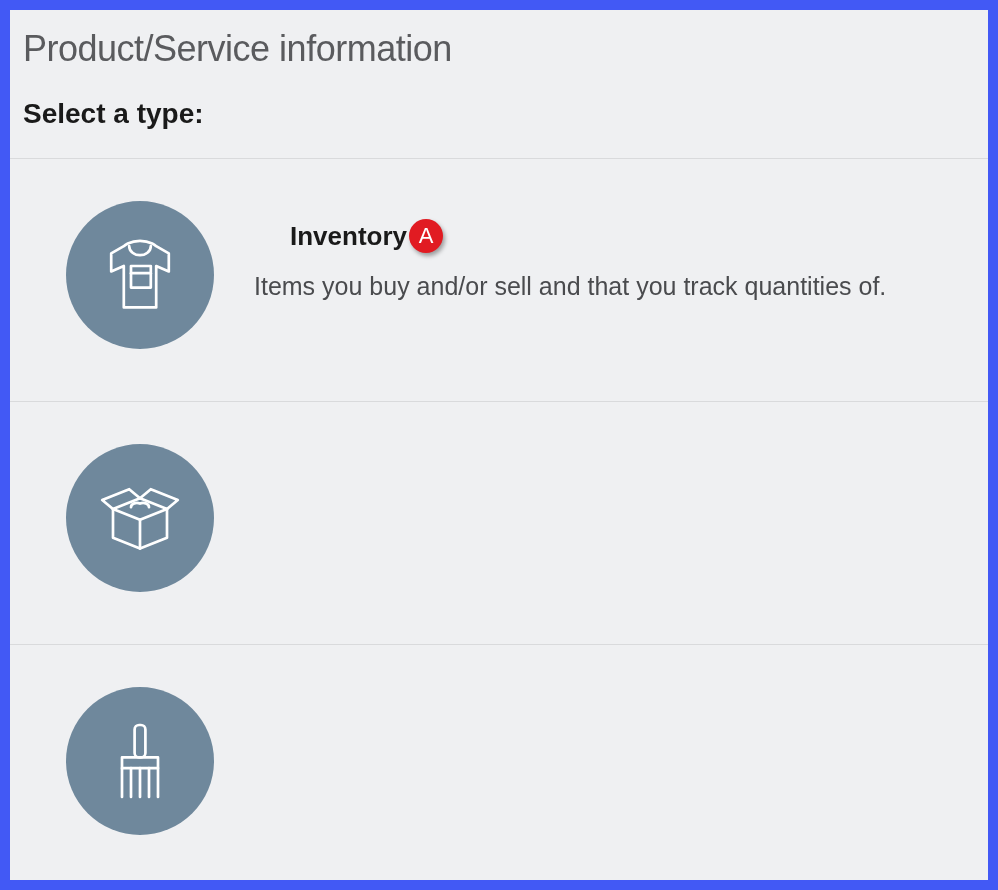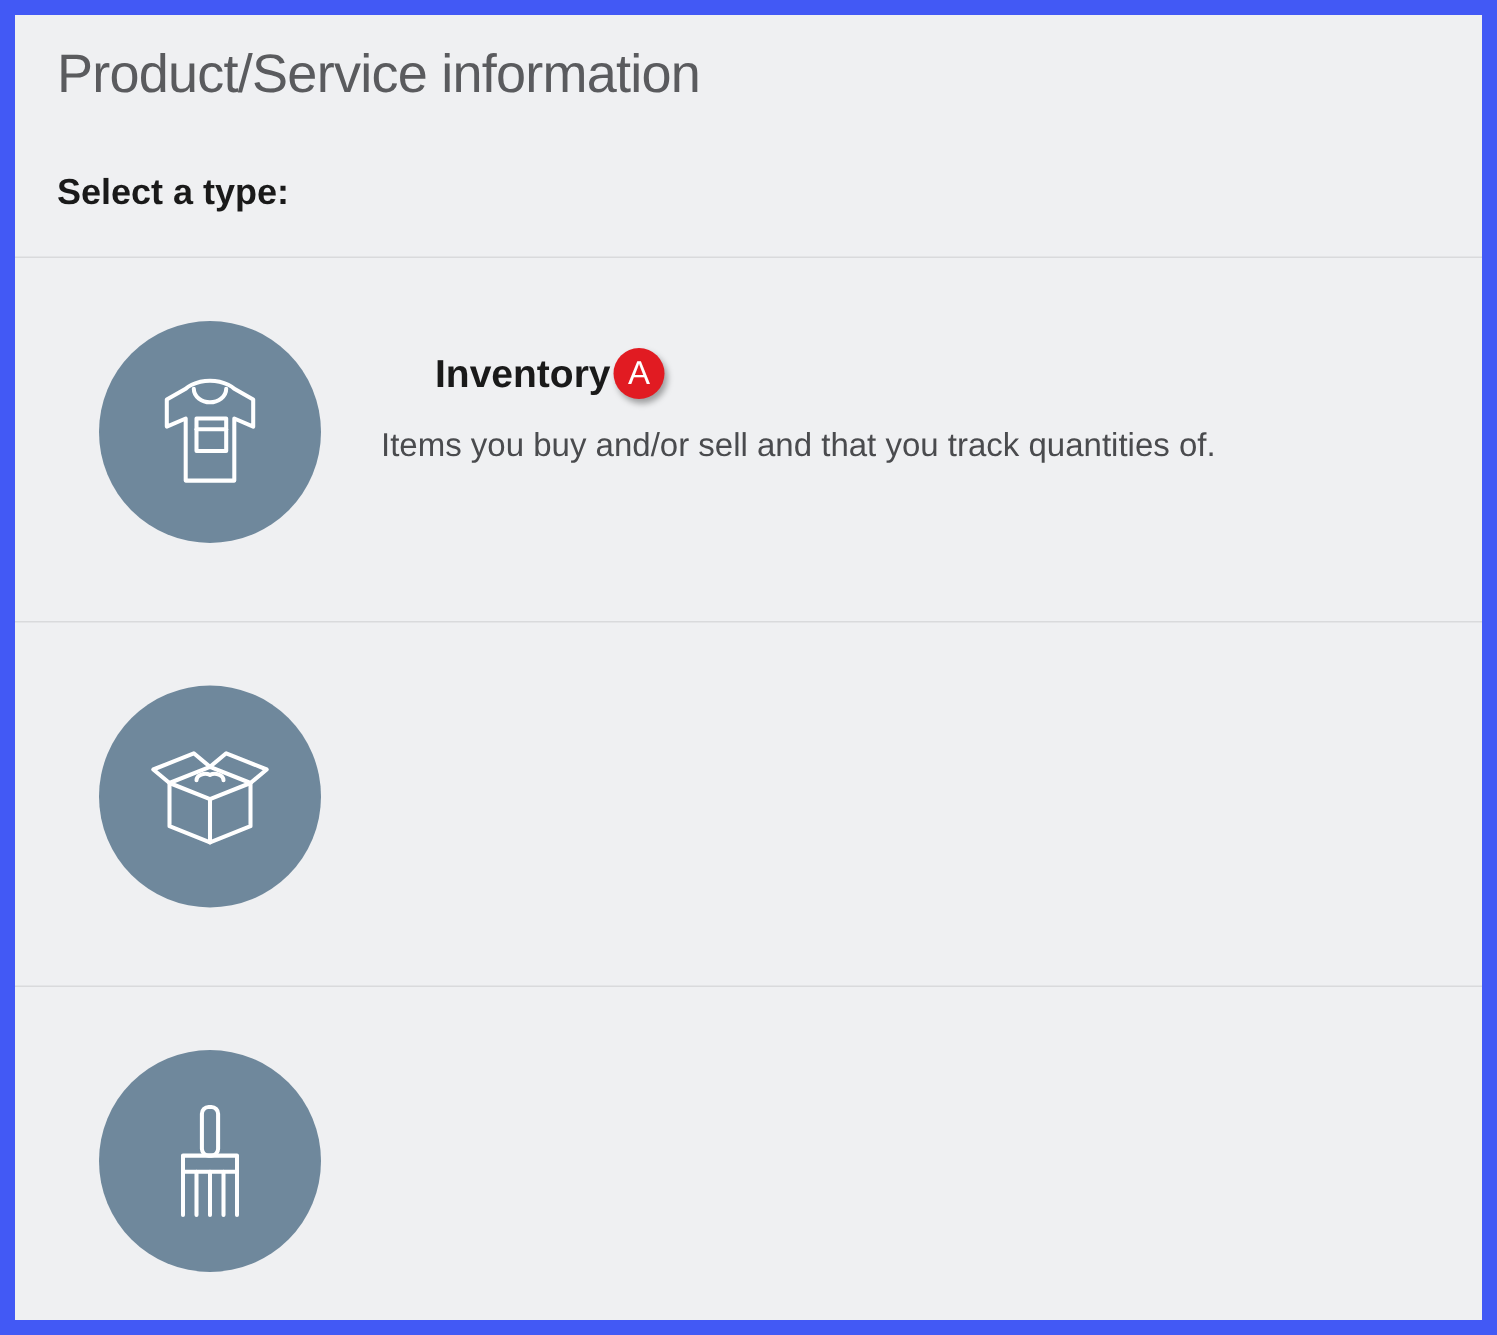--- a/index.html
+++ b/index.html
@@ -14,33 +14,33 @@
       height: 890px;
       padding: 10px;
     }
     .panel {
       background: #eff0f2;
       width: 100%;
       height: 100%;
       overflow: hidden;
     }
     .header {
-      padding: 18px 24px 28px 28px;
+      padding: 18px 24px 28px 13px;
     }
     .page-title {
       font-size: 36px;
       font-weight: 400;
       color: #5a5b5e;
       letter-spacing: -0.5px;
     }
     .subtitle {
-      font-size: 24px;
+      font-size: 28px;
       font-weight: 700;
       color: #1a1a1a;
-      margin-top: 45px;
+      margin-top: 28px;
     }
     .options {
       border-top: 1px solid #d9dadc;
     }
     .type-option {
       display: flex;
       align-items: flex-start;
       padding: 42px 34px 52px 56px;
       border-bottom: 1px solid #d9dadc;
       cursor: pointer;
@@ -92,21 +92,21 @@
       height: 34px;
       border-radius: 50%;
       background: #e11b22;
       color: #fff;
       font-size: 22px;
       font-weight: 500;
       margin-left: 2px;
       box-shadow: 2px 3px 4px rgba(0,0,0,0.35);
     }
     .type-desc {
-      font-size: 22px;
+      font-size: 25px;
       line-height: 1.55;
       color: #4a4b4e;
       font-weight: 400;
     }
   </style>
 </head>
 <body>
 
 <div class="panel">
   <div class="header">

